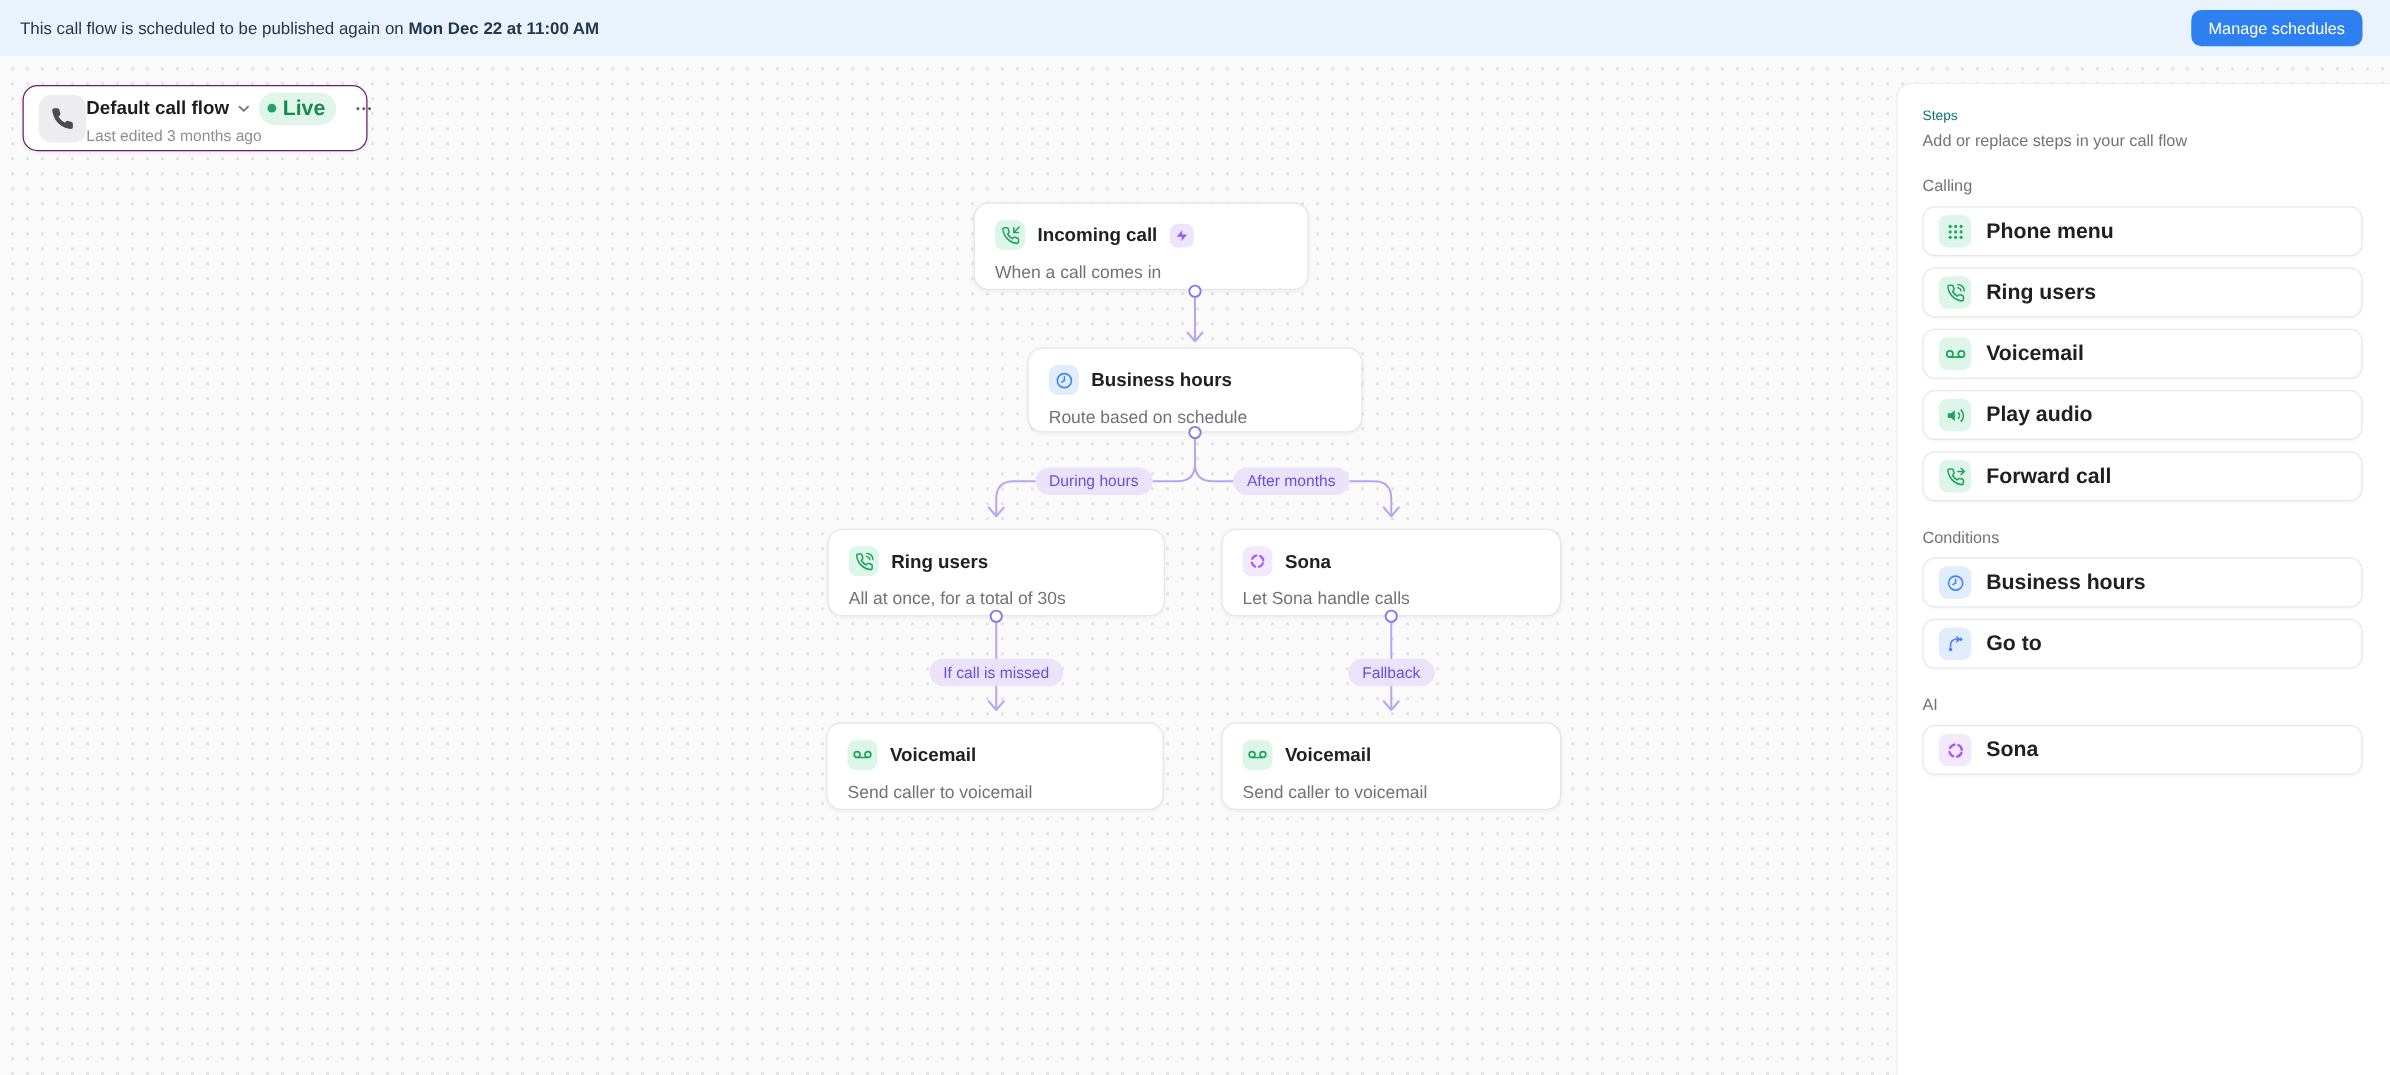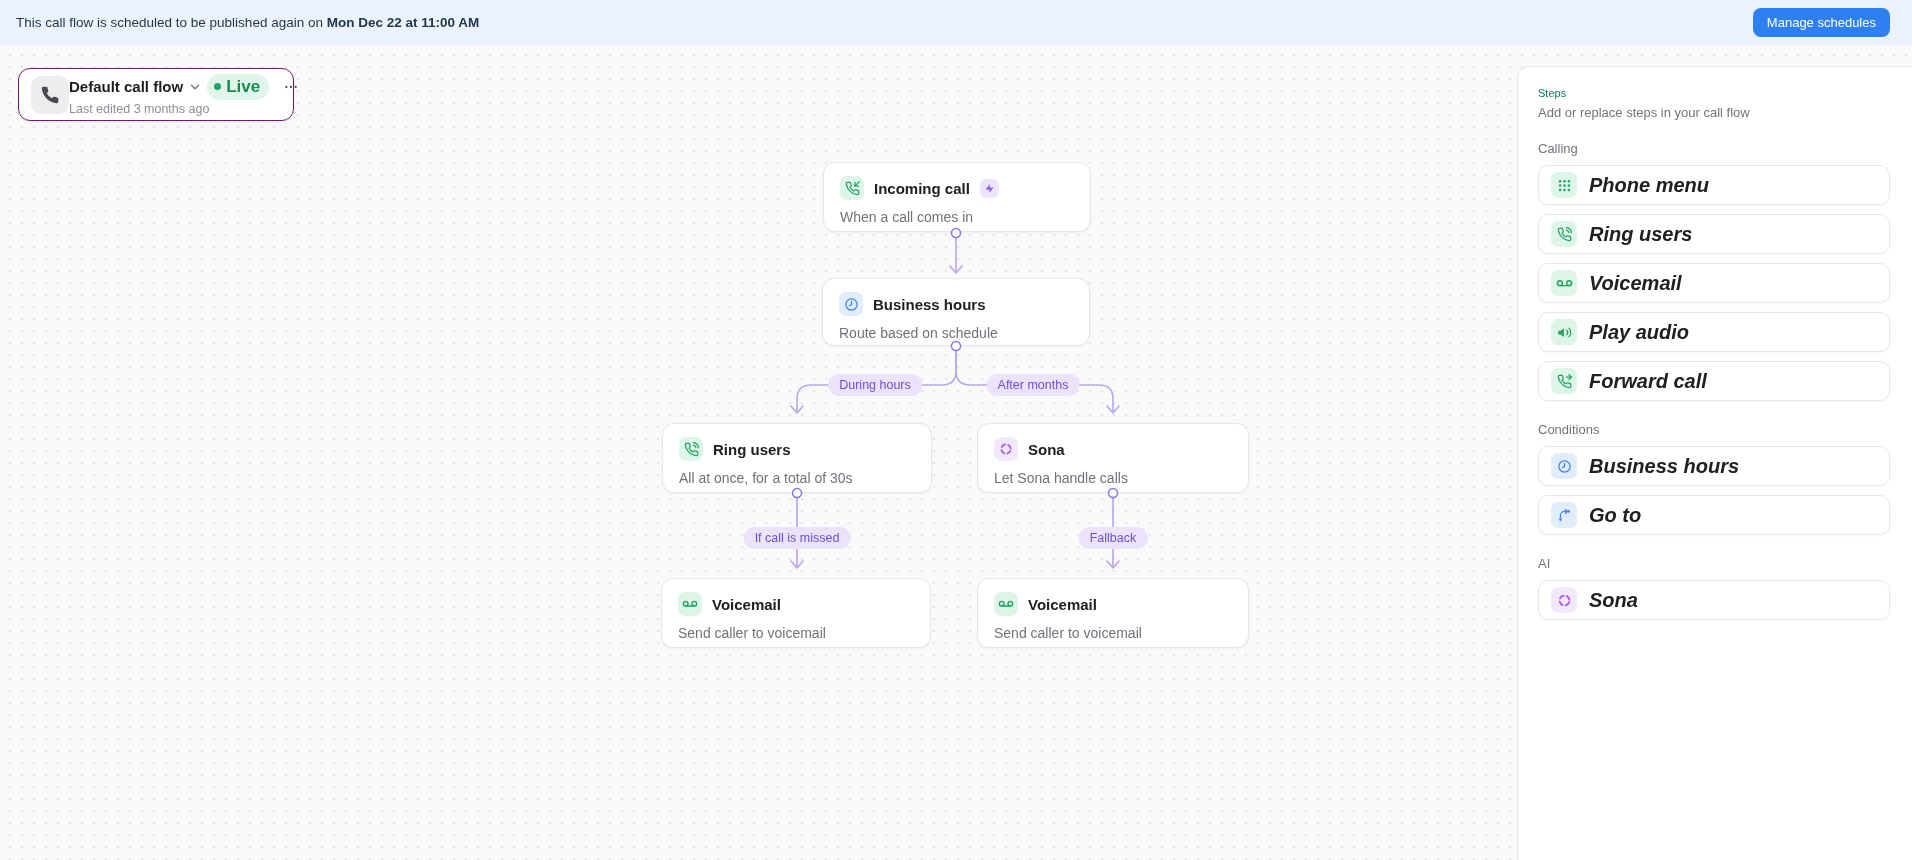--- a/index.html
+++ b/index.html
@@ -64,21 +64,21 @@
     background:#fff; border-left:1px solid #e7e7ea; border-top:1px solid #e7e7ea;
     border-top-left-radius:12px; padding:20px 22px 20px 20px; z-index:6; }
   .sb-title { font-size:11px; font-weight:400; color:#0f766e; }
   .sb-sub { margin-top:6px; font-size:13px; color:#72727a; }
   .sb-section-label { margin-top:21px; margin-bottom:9px; font-size:13px; color:#72727a; }
   .step-item { display:flex; align-items:center; gap:12px; height:40px;
     border:1px solid #e7e7ea; border-radius:10px; background:#fff; padding:0 12px;
     margin-bottom:9px; cursor:grab; box-shadow:0 1px 2px rgba(16,24,40,.03); }
   .step-icon { width:26px; height:26px; border-radius:7px; display:flex;
     align-items:center; justify-content:center; flex:none; }
-  .step-label { font-size:20px; font-weight:700; color:#202024;font-style:italic; }
+  .step-label { font-size:17px; font-weight:700; color:#202024; }
 
   svg { display:block; }
 </style>
 </head>
 <body>
 
 <div class="banner">
   <div class="banner-text">
     <span>This call flow is scheduled to be published again on </span><b>Mon Dec 22 at 11:00 AM</b>
   </div>
@@ -141,21 +141,21 @@
     <circle cx="797" cy="493" r="4.5"></circle>
     <circle cx="1113" cy="493" r="4.5"></circle>
   </g>
 </svg>
 
 <div class="edge-pill" style="left:875px; top:385px;">During hours</div>
 <div class="edge-pill" style="left:1033px; top:385px;">After months</div>
 <div class="edge-pill" style="left:797px; top:538px;">If call is missed</div>
 <div class="edge-pill" style="left:1113px; top:538px;">Fallback</div>
 
-<div class="node" style="left:823px; top:162px; width:268px; height:70px;">
+<div class="node" style="left:779px; top:162px; width:268px; height:70px;">
   <div class="node-head">
     <span class="node-icon ic-green">
       <svg width="15" height="15" viewBox="0 0 24 24" fill="none" stroke="currentColor" stroke-width="2" stroke-linecap="round" stroke-linejoin="round">
         <polyline points="16 2 16 8 22 8"></polyline>
           <line x1="23" y1="1" x2="16" y2="8"></line>
         <path d="M22 16.92v3a2 2 0 0 1-2.18 2 19.79 19.79 0 0 1-8.63-3.07 19.5 19.5 0 0 1-6-6 19.79 19.79 0 0 1-3.07-8.67A2 2 0 0 1 4.11 2h3a2 2 0 0 1 2 1.72 12.84 12.84 0 0 0 .7 2.81 2 2 0 0 1-.45 2.11L8.09 9.91a16 16 0 0 0 6 6l1.27-1.27a2 2 0 0 1 2.11-.45 12.84 12.84 0 0 0 2.81.7A2 2 0 0 1 22 16.92z"></path>
       </svg>
     </span>
     <span class="node-title">Incoming call</span>
     <span class="bolt-badge">

